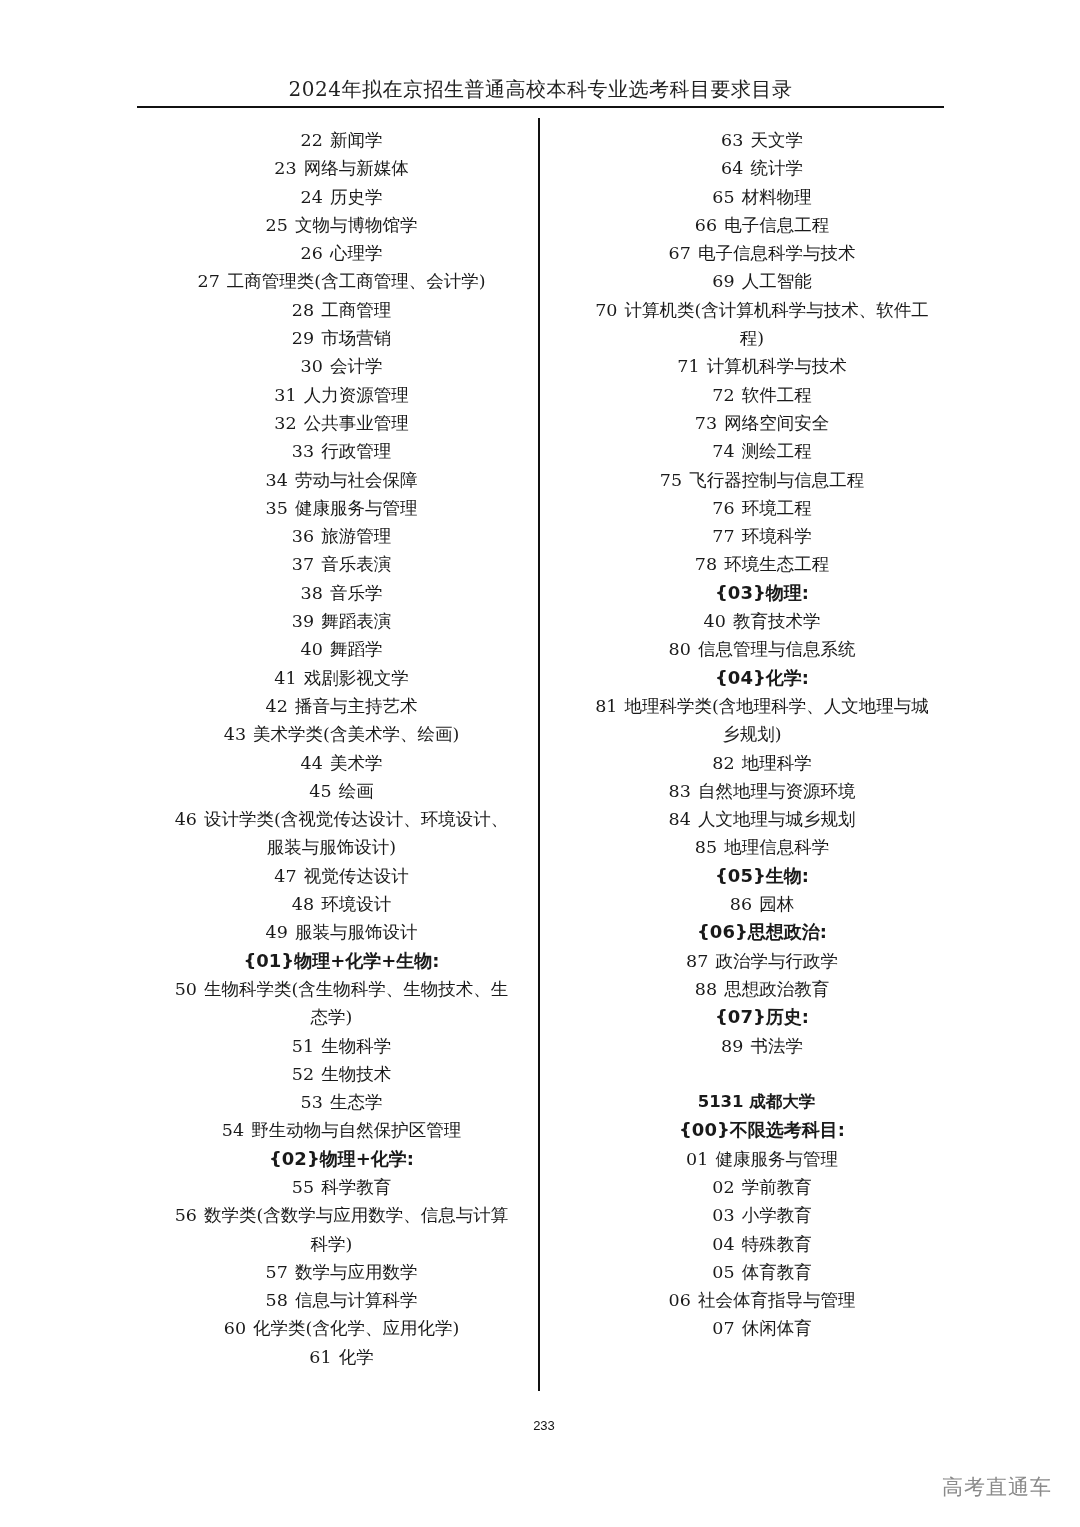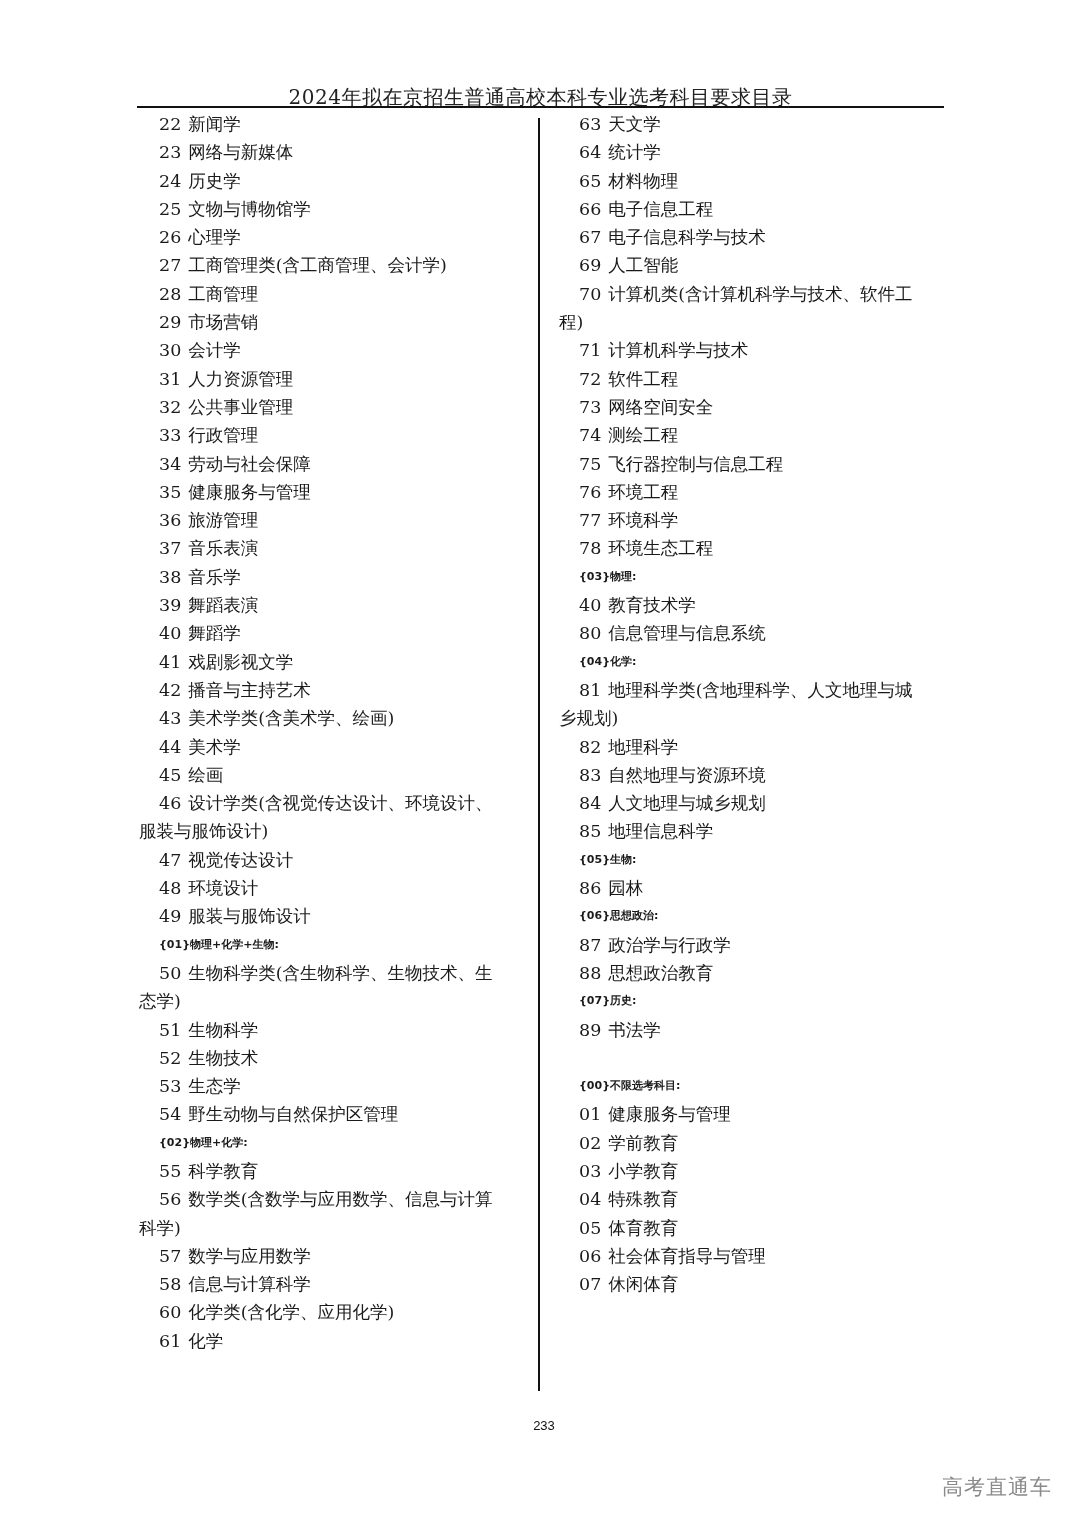--- a/index.html
+++ b/index.html
@@ -1,29 +1,29 @@
 <!DOCTYPE html>
 <html><head>
 <meta charset="utf-8">
 <style>
   html, body { margin:0; padding:0; background:#ffffff; }
   body { width:1080px; height:1527px; position:relative; overflow:hidden;
          font-family:"DejaVu Serif","Liberation Serif",serif; color:#1a1a1a; }
   .page-title { position:absolute; left:137px; width:807px; top:76px; text-align:center;
-                font-size:20px; letter-spacing:0.5px; color:#222;margin-top:8px; }
+                font-size:20px; letter-spacing:0.5px; color:#222; }
   .title-rule { position:absolute; left:137px; width:807px; top:106px; height:2px; background:#111; }
   .col-divider { position:absolute; left:538px; top:118px; width:2px; height:1273px; background:#111; }
-  .column { position:absolute; top:110px; }
+  .column { position:absolute; top:126px;text-align:center; }
   .col-left { left:139px; width:385px; }
   .col-right { left:559px; width:386px; }
   .line { height:28.3px; line-height:28.3px; font-size:17.5px; white-space:nowrap; }
   .item { padding-left:20px; }
   .item .num { display:inline-block; min-width:22px; margin-right:7px; }
   .cont { padding-left:0; }
-  .cat { padding-left:20px; font-weight:bold; font-family:"DejaVu Sans","Liberation Sans",sans-serif; font-size:11px; }
+  .cat { padding-left:20px; font-weight:bold; font-family:"DejaVu Sans","Liberation Sans",sans-serif; font-size:18px; }
   .school { padding-left:9px; font-weight:bold; font-family:"DejaVu Sans","Liberation Sans",sans-serif; font-size:16.5px; }
   .blank { }
   .page-number { position:absolute; left:4px; width:1080px; top:1418px; text-align:center;
                  font-family:"Liberation Sans","DejaVu Sans",sans-serif; font-size:13px; color:#111; }
   .watermark { position:absolute; right:28px; top:1473px; font-family:"DejaVu Sans","Liberation Sans",sans-serif;
                font-size:21px; color:#8a8a8a; letter-spacing:1px; }
 </style>
 </head>
 <body>
 
@@ -105,20 +105,21 @@
     <div class="line item"><span class="num">84</span><span class="txt">人文地理与城乡规划</span></div>
     <div class="line item"><span class="num">85</span><span class="txt">地理信息科学</span></div>
     <div class="line cat">{05}生物:</div>
     <div class="line item"><span class="num">86</span><span class="txt">园林</span></div>
     <div class="line cat">{06}思想政治:</div>
     <div class="line item"><span class="num">87</span><span class="txt">政治学与行政学</span></div>
     <div class="line item"><span class="num">88</span><span class="txt">思想政治教育</span></div>
     <div class="line cat">{07}历史:</div>
     <div class="line item"><span class="num">89</span><span class="txt">书法学</span></div>
     <div class="line blank"></div>
+    <div class="line school">5131 成都大学</div>
     <div class="line cat">{00}不限选考科目:</div>
     <div class="line item"><span class="num">01</span><span class="txt">健康服务与管理</span></div>
     <div class="line item"><span class="num">02</span><span class="txt">学前教育</span></div>
     <div class="line item"><span class="num">03</span><span class="txt">小学教育</span></div>
     <div class="line item"><span class="num">04</span><span class="txt">特殊教育</span></div>
     <div class="line item"><span class="num">05</span><span class="txt">体育教育</span></div>
     <div class="line item"><span class="num">06</span><span class="txt">社会体育指导与管理</span></div>
     <div class="line item"><span class="num">07</span><span class="txt">休闲体育</span></div>
   </div>
 

